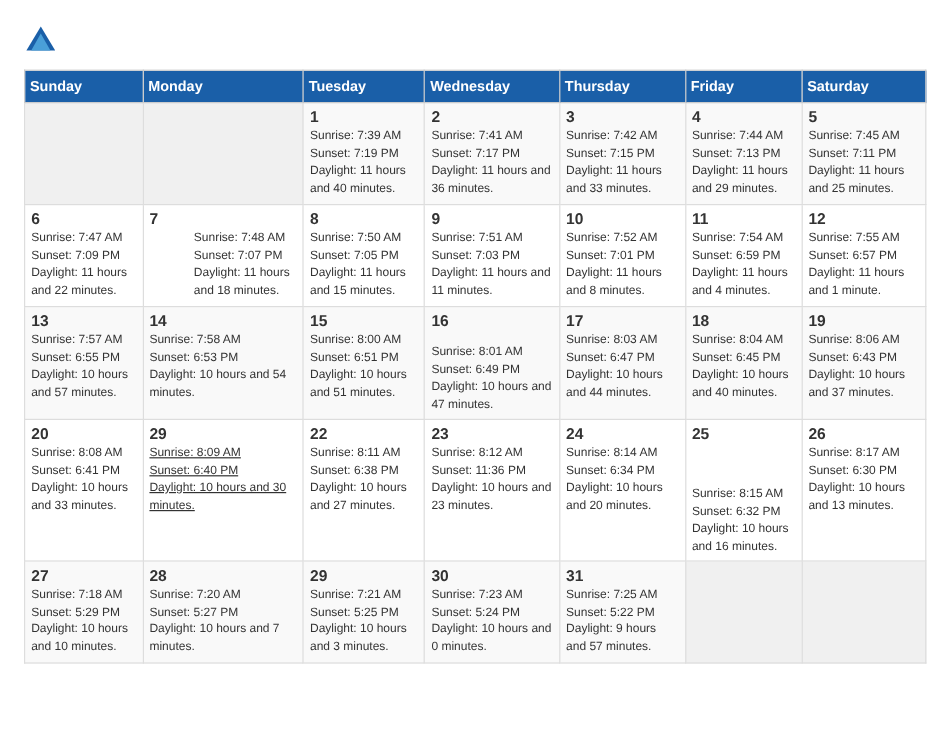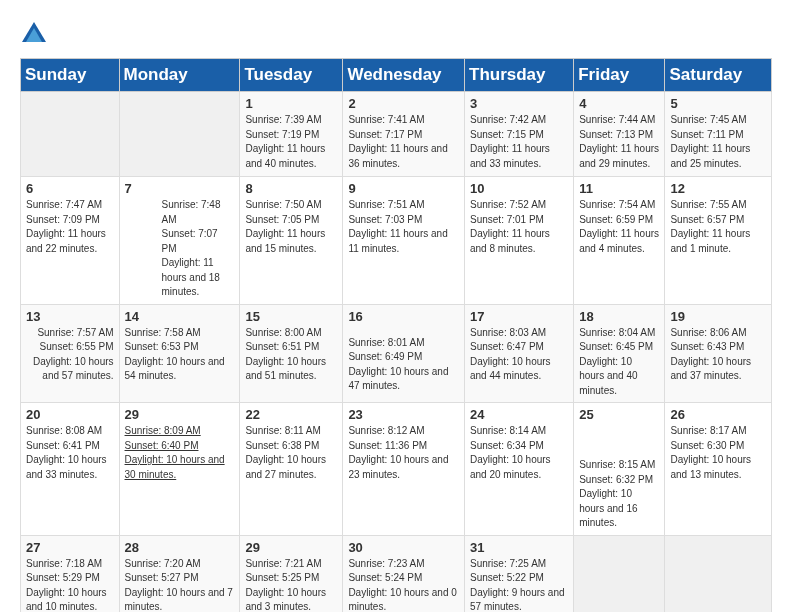--- a/index.html
+++ b/index.html
@@ -50,21 +50,21 @@
     table {
       width: 100%;
       border-collapse: collapse;
       font-size: 11px;
     }
     thead tr th {
       background-color: #1a5fa8;
       color: #fff;
       padding: 6px 4px;
       text-align: left;
-      font-size: 17px;
+      font-size: 12px;
       font-weight: bold;
       border: 1px solid #ccc;
     }
     tbody tr td {
       vertical-align: top;
       padding: 4px 5px;
       border: 1px solid #ddd;
       min-height: 80px;
       height: 85px;
       color: #333;
@@ -195,21 +195,21 @@
         <td>
           <span class="day-number">12</span>
           <div class="day-info" style="white-space: pre-line;">Sunrise: 7:55 AM
 Sunset: 6:57 PM
 Daylight: 11 hours and 1 minute.</div>
         </td>
       </tr>
       <tr>
         <td>
           <span class="day-number">13</span>
-          <div class="day-info" style="white-space: pre-line; text-align: right;">Sunrise: 7:57 AM
+          <div class="day-info" style="white-space: pre-line;">Sunrise: 7:57 AM
 Sunset: 6:55 PM
 Daylight: 10 hours and 57 minutes.</div>
         </td>
         <td>
           <span class="day-number">14</span>
           <div class="day-info" style="white-space: pre-line;">Sunrise: 7:58 AM
 Sunset: 6:53 PM
 Daylight: 10 hours and 54 minutes.</div>
         </td>
         <td>

